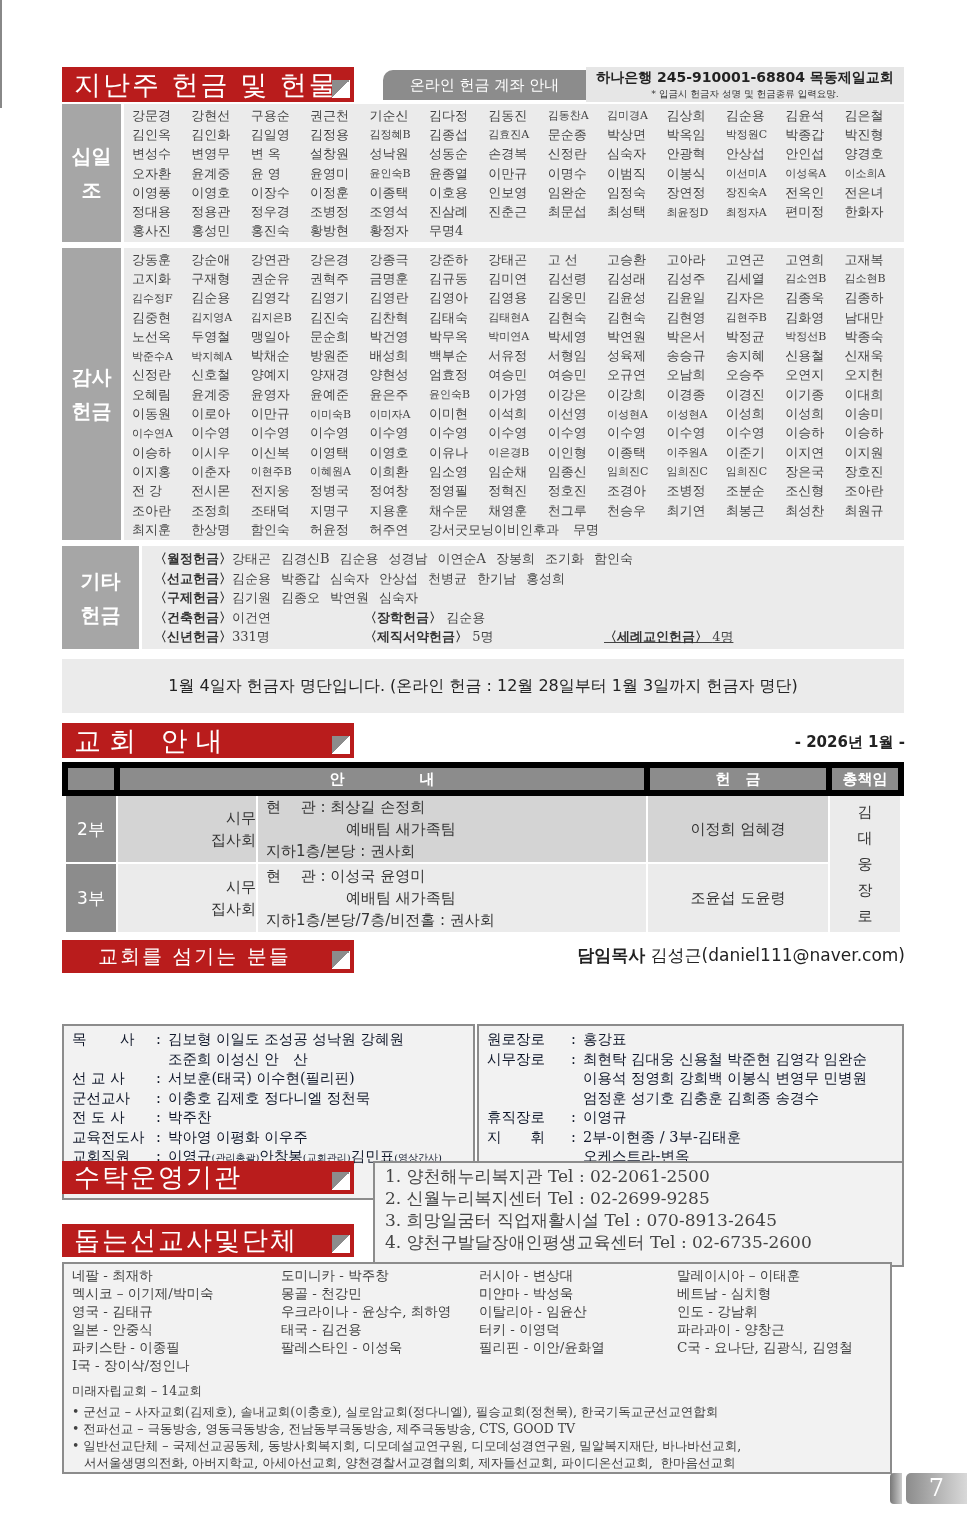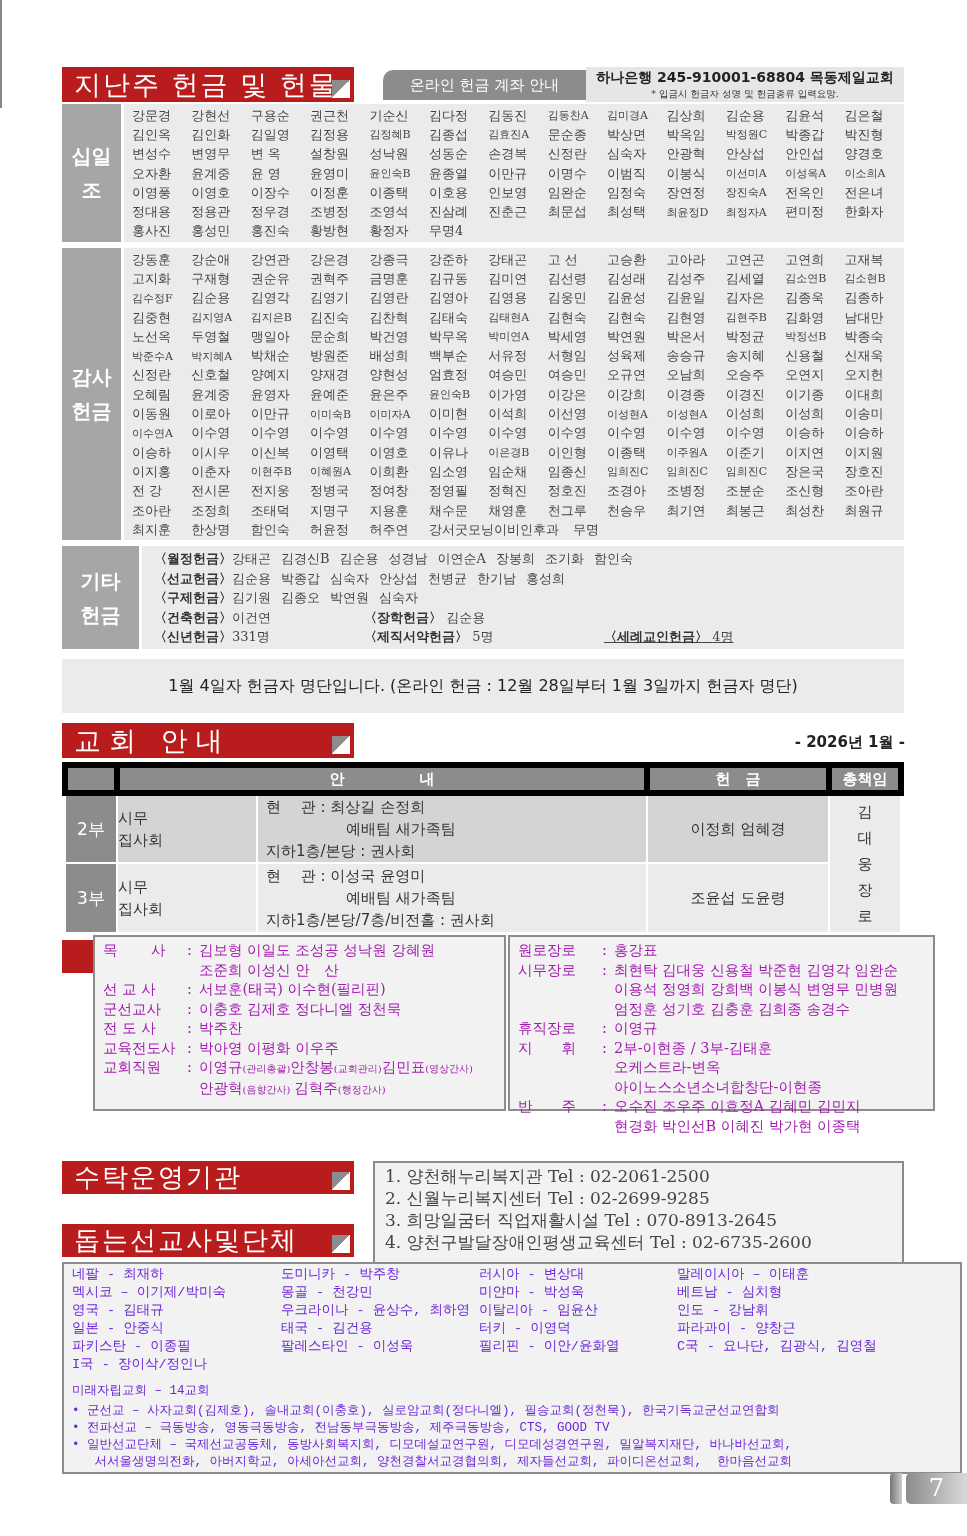--- a/index.html
+++ b/index.html
@@ -34,40 +34,40 @@
 
   .date-label { position: absolute; right: 62px; top: 733px; font-family: "DejaVu Sans", "Liberation Sans", sans-serif; font-weight: bold; font-size: 15px; color: #222; }
 
   
   .info-table { position: absolute; left: 62px; top: 762px; width: 842px; border-collapse: collapse; font-family: "DejaVu Sans", "Liberation Sans", sans-serif; }
   .info-table th { background: #8c8c8c; color: #fff; height: 28px; font-size: 15px; font-weight: bold; border: 6px solid #000000; }
   .info-table td { border: 2px solid #fff; font-size: 15px; color: #333; }
   .info-table .svc { background: #8c8c8c; color: #fff; font-size: 17px; text-align: center; width: 52px; }
   .info-table .row2 td.c { background: #d4d4d4; }
   .info-table .row3 td.c { background: #ebebeb; }
-  .info-table .mtg { text-align: left; width: 140px; line-height: 22px; }
+  .info-table .mtg { text-align: right; width: 140px; line-height: 22px; }
   .info-table .desc { padding-left: 8px; line-height: 22px; }
   .info-table .off { text-align: center; width: 182px; }
   .info-table .lead { background: #ebebeb; text-align: center; width: 72px; line-height: 26px; }
   .indent { padding-left: 80px; }
 
   .pastor { position: absolute; right: 62px; top: 944px; font-family: "DejaVu Sans", "Liberation Sans", sans-serif; font-size: 17px; color: #222; }
   .pastor b { font-weight: bold; }
 
   
-  .staff-box { position: absolute; top: 935px; height: 176px; border: 2px solid #8c8c8c; background: #f2f2f2; font-size: 14.5px; color: #a21caf; padding: 4px 8px; margin-left: 31px; }
+  .staff-box { position: absolute; top: 1024px; height: 176px; border: 2px solid #8c8c8c; background: #f2f2f2; font-size: 14.5px; color: #0f172a; padding: 4px 8px; }
   .staff-line { display: flex; line-height: 19.5px; white-space: nowrap; }
   .staff-line .k { width: 84px; }
   .staff-line .c { width: 12px; }
   .staff-line small { font-size: 10px; }
 
   .inst-box { position: absolute; left: 373px; top: 1161px; width: 531px; height: 106px; border: 2px solid #8c8c8c; background: #f2f2f2; padding: 2px 10px; font-size: 17px; color: #444; }
   .inst-box div { line-height: 22px; white-space: nowrap; }
 
-  .mission-box { position: absolute; left: 62px; top: 1262px; width: 900px; height: 212px; border: 2px solid #8c8c8c; background: #f2f2f2; padding: 2px 8px; color: #6d28d9; font-family: Liberation Mono, monospace; }
+  .mission-box { position: absolute; left: 62px; top: 1262px; width: 830px; height: 212px; border: 2px solid #8c8c8c; background: #f2f2f2; padding: 2px 8px; color: #404040; }
   .m-grid { display: grid; grid-template-columns: 209px 198px 198px 220px; font-size: 13.5px; }
   .m-grid div { line-height: 18px; white-space: nowrap; }
   .future { font-size: 12.5px; margin-top: 8px; line-height: 18px; }
   .bullets { font-size: 12.5px; margin-top: 3px; }
   .bullets div { line-height: 17px; white-space: nowrap; }
 
   .page-num { position: absolute; left: 906px; top: 1473px; width: 61px; height: 31px; background: linear-gradient(90deg, #8c8c8c, #d9d9d9); border-radius: 5px 0 0 5px; color: #fff; font-size: 24px; text-align: center; line-height: 31px; }
   .page-tab { position: absolute; left: 890px; top: 1473px; width: 12px; height: 31px; background: linear-gradient(90deg, #777, #ccc); border-radius: 4px 0 0 4px; }
 </style>
 </head>

